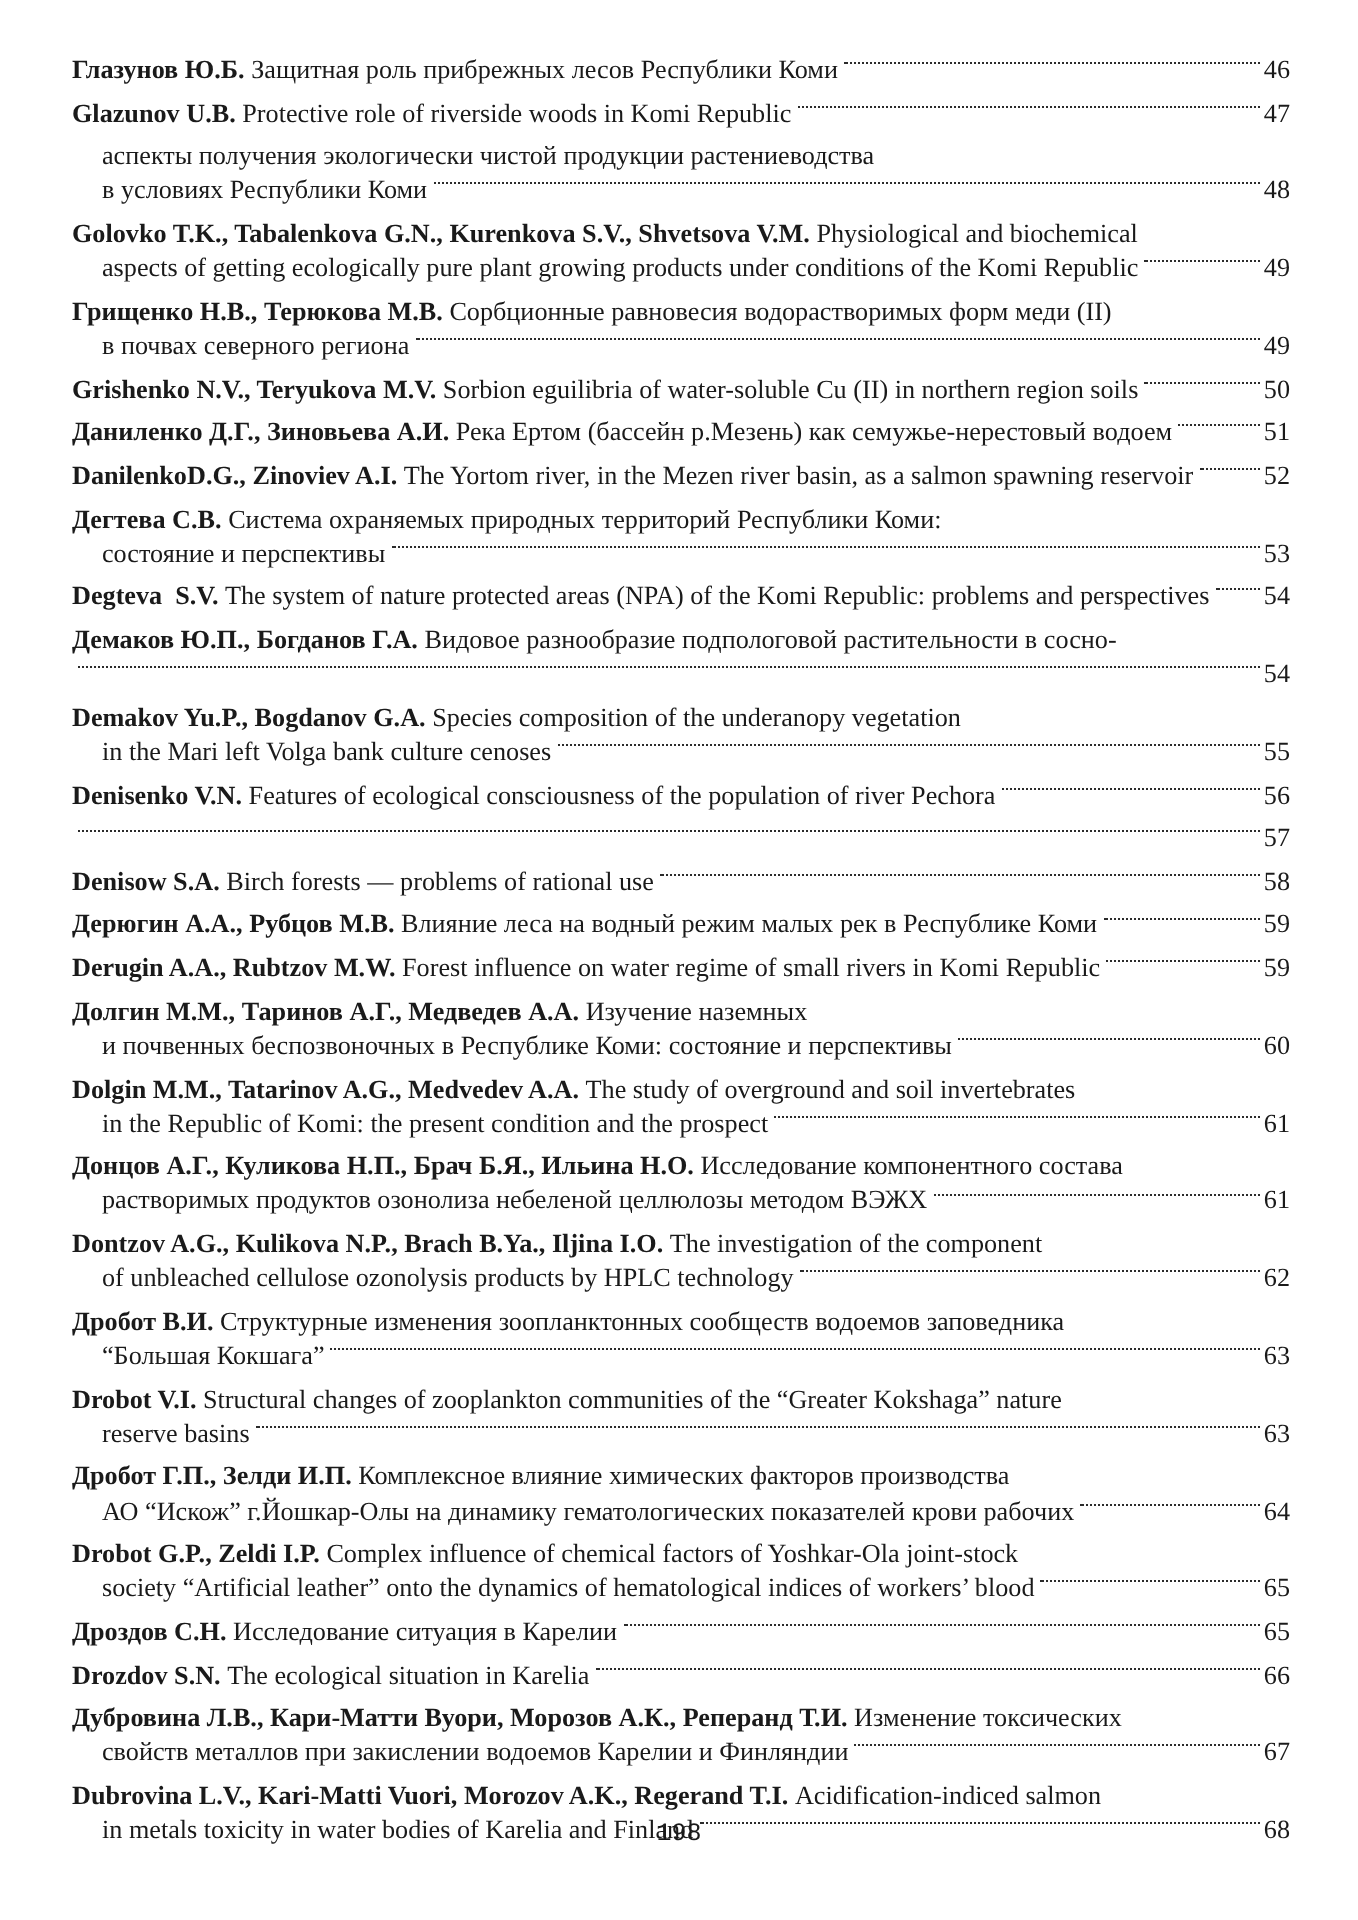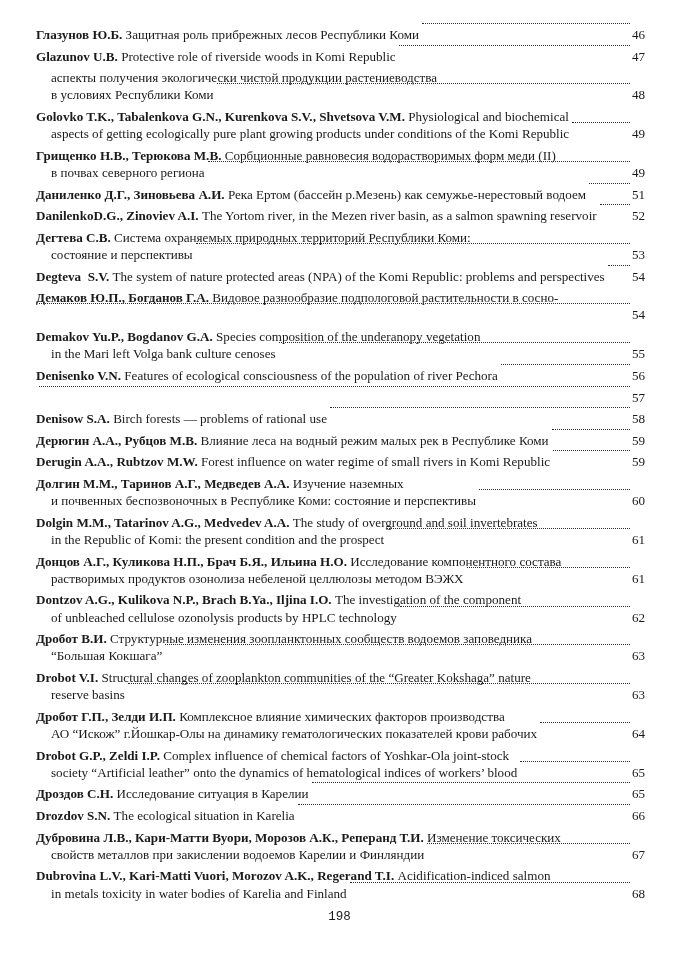--- a/index.html
+++ b/index.html
@@ -37,21 +37,21 @@
   }
   .authors {
     font-weight: bold;
   }
   .title {
     font-weight: normal;
   }
   
   .tail {
     display: flex;
-    align-items: flex-start;
+    align-items: center;
     width: 100%;
   }
   .tail .txt {
     white-space: pre-wrap;
   }
   .tail .dots {
     flex: 1 1 auto;
     margin: 0 2px 0 3px;
     border-bottom: 1.5px dotted #2b2b2b;
     transform: translateY(-3px);
@@ -123,20 +123,29 @@
           <span class="tail">
             <span class="txt"><span class="title">в почвах северного региона</span></span>
             <span class="dots"></span>
             <span class="pg">49</span>
           </span>
         </div>
       </div>
       <div class="entry">
         <div class="line">
           <span class="tail">
+            <span class="txt"><span class="authors">Grishenko N.V., Teryukova M.V. </span><span class="title">Sorbion eguilibria of water-soluble Cu (II) in northern region soils</span></span>
+            <span class="dots"></span>
+            <span class="pg">50</span>
+          </span>
+        </div>
+      </div>
+      <div class="entry">
+        <div class="line">
+          <span class="tail">
             <span class="txt"><span class="authors">Даниленко Д.Г., Зиновьева А.И. </span><span class="title">Река Ертом (бассейн р.Мезень) как семужье-нерестовый водоем</span></span>
             <span class="dots"></span>
             <span class="pg">51</span>
           </span>
         </div>
       </div>
       <div class="entry">
         <div class="line">
           <span class="tail">
             <span class="txt"><span class="authors">DanilenkoD.G., Zinoviev A.I. </span><span class="title">The Yortom river, in the Mezen river basin, as a salmon spawning reservoir</span></span>

